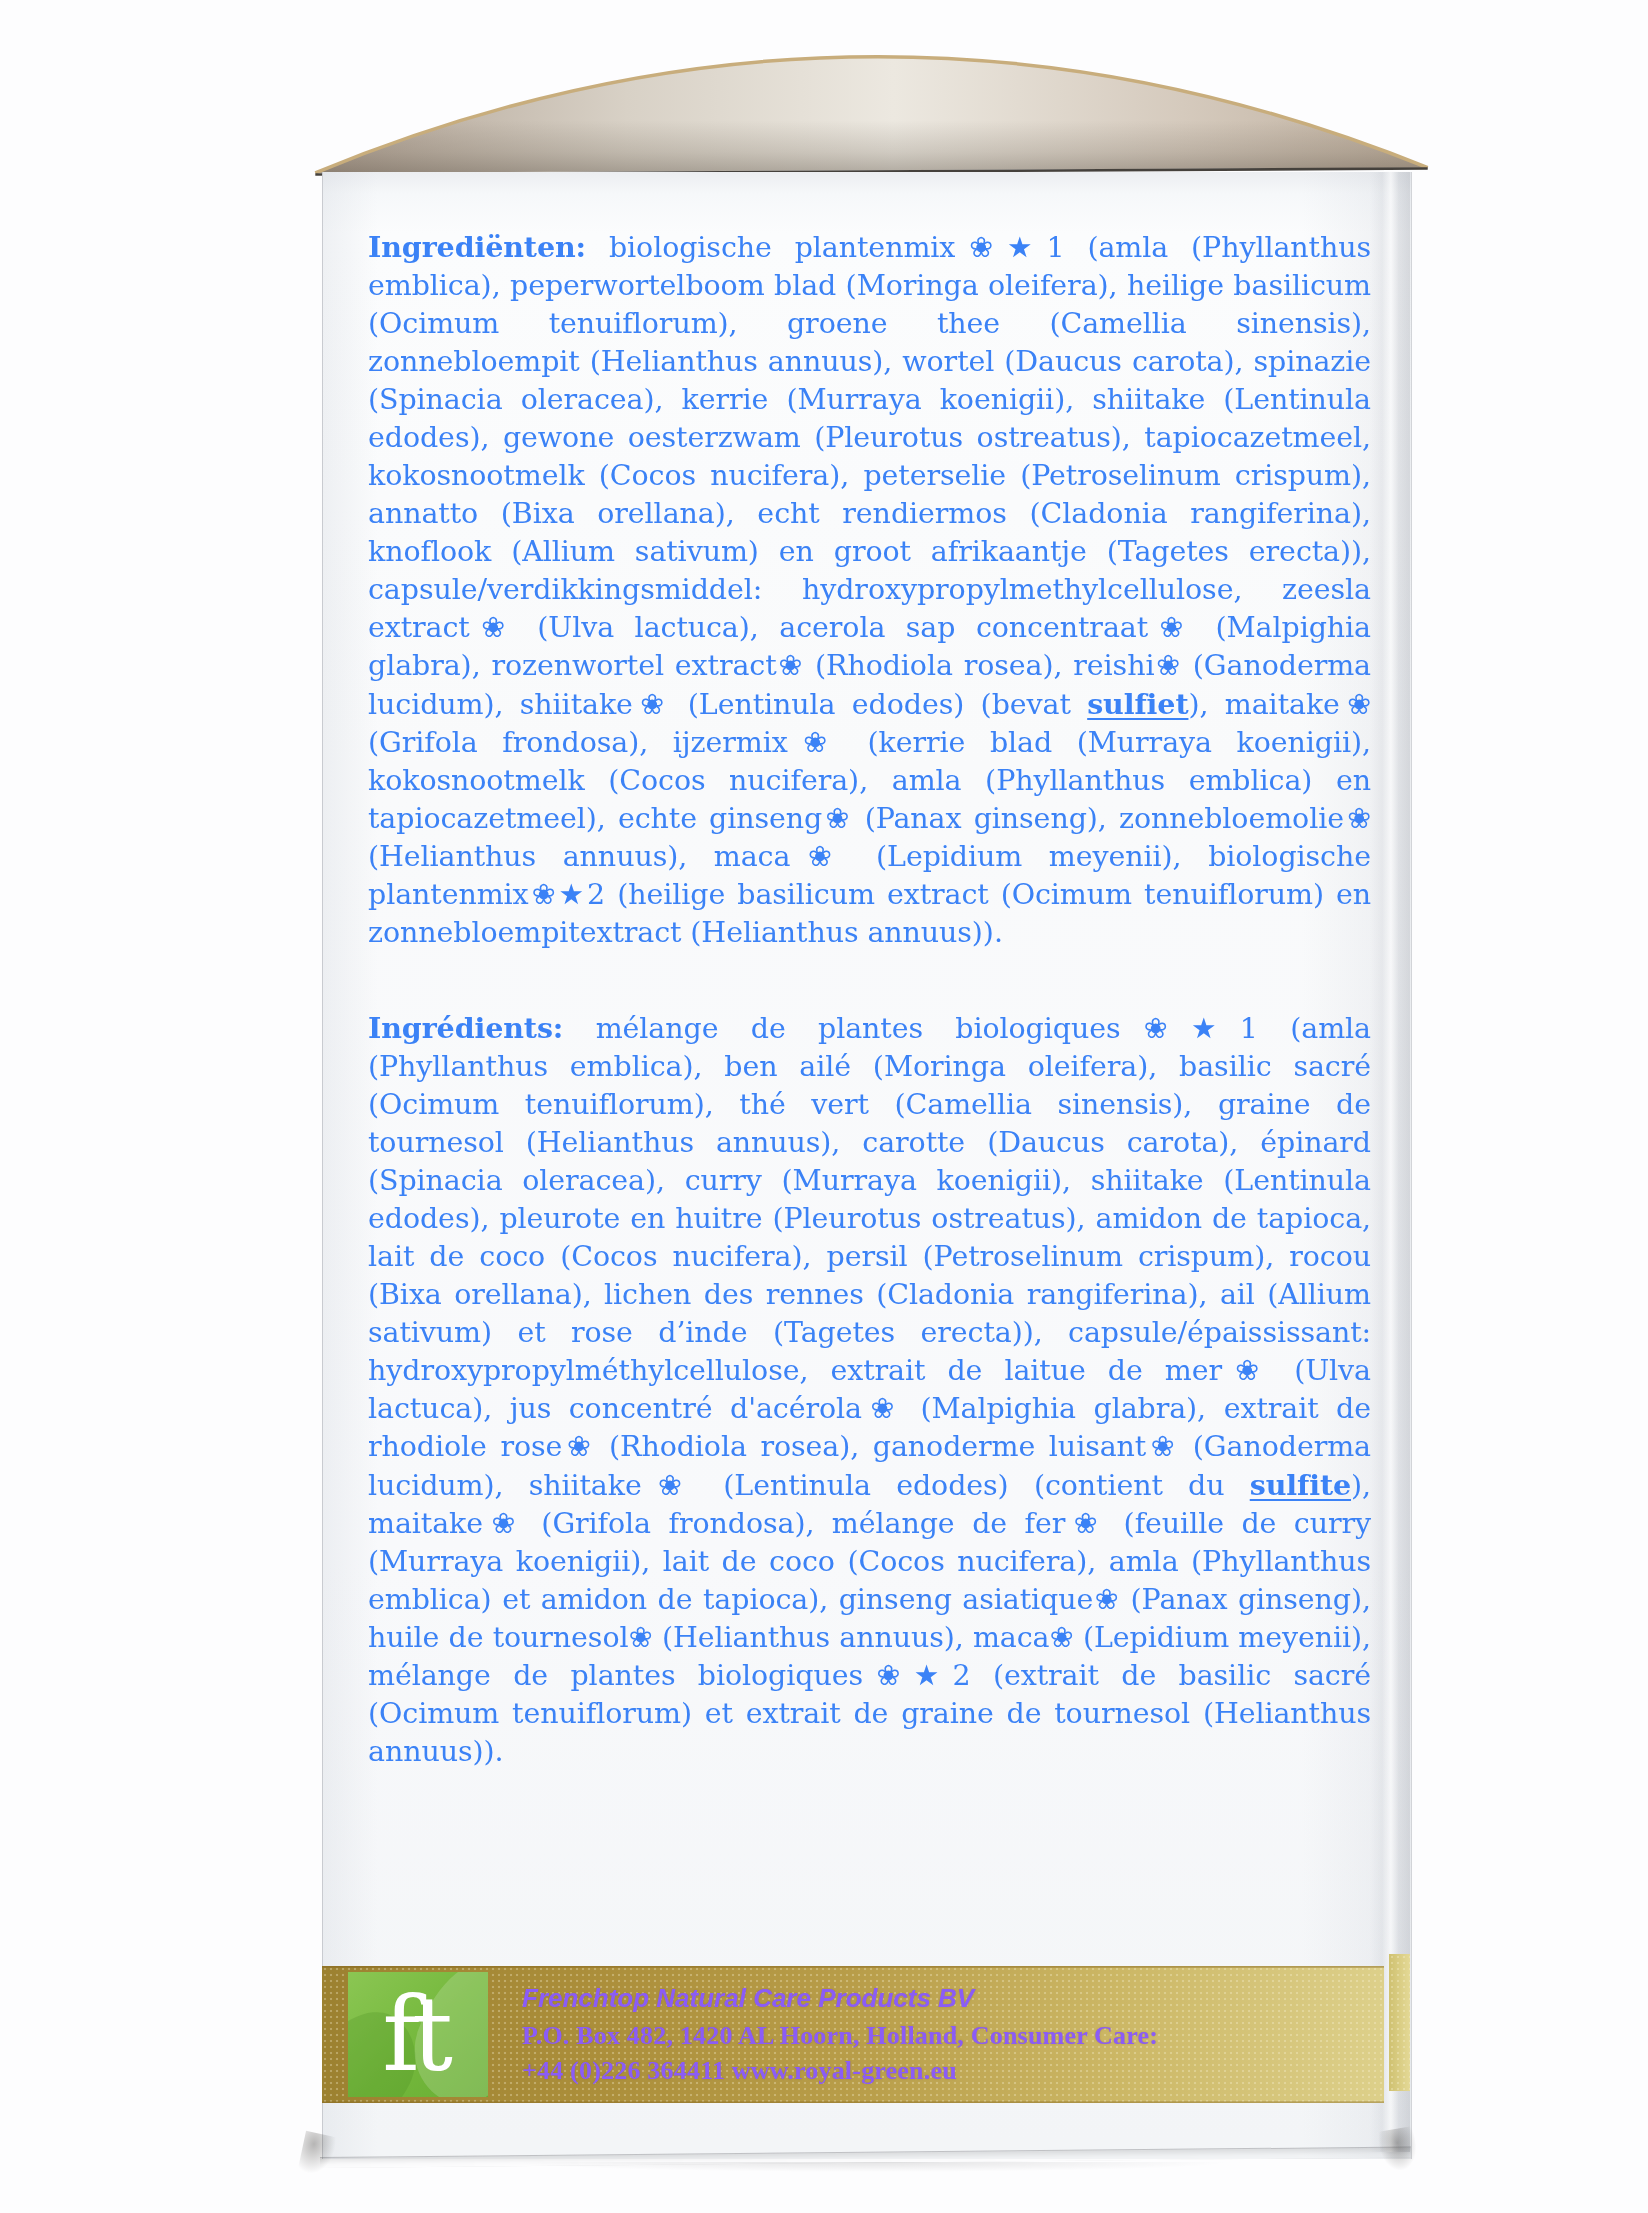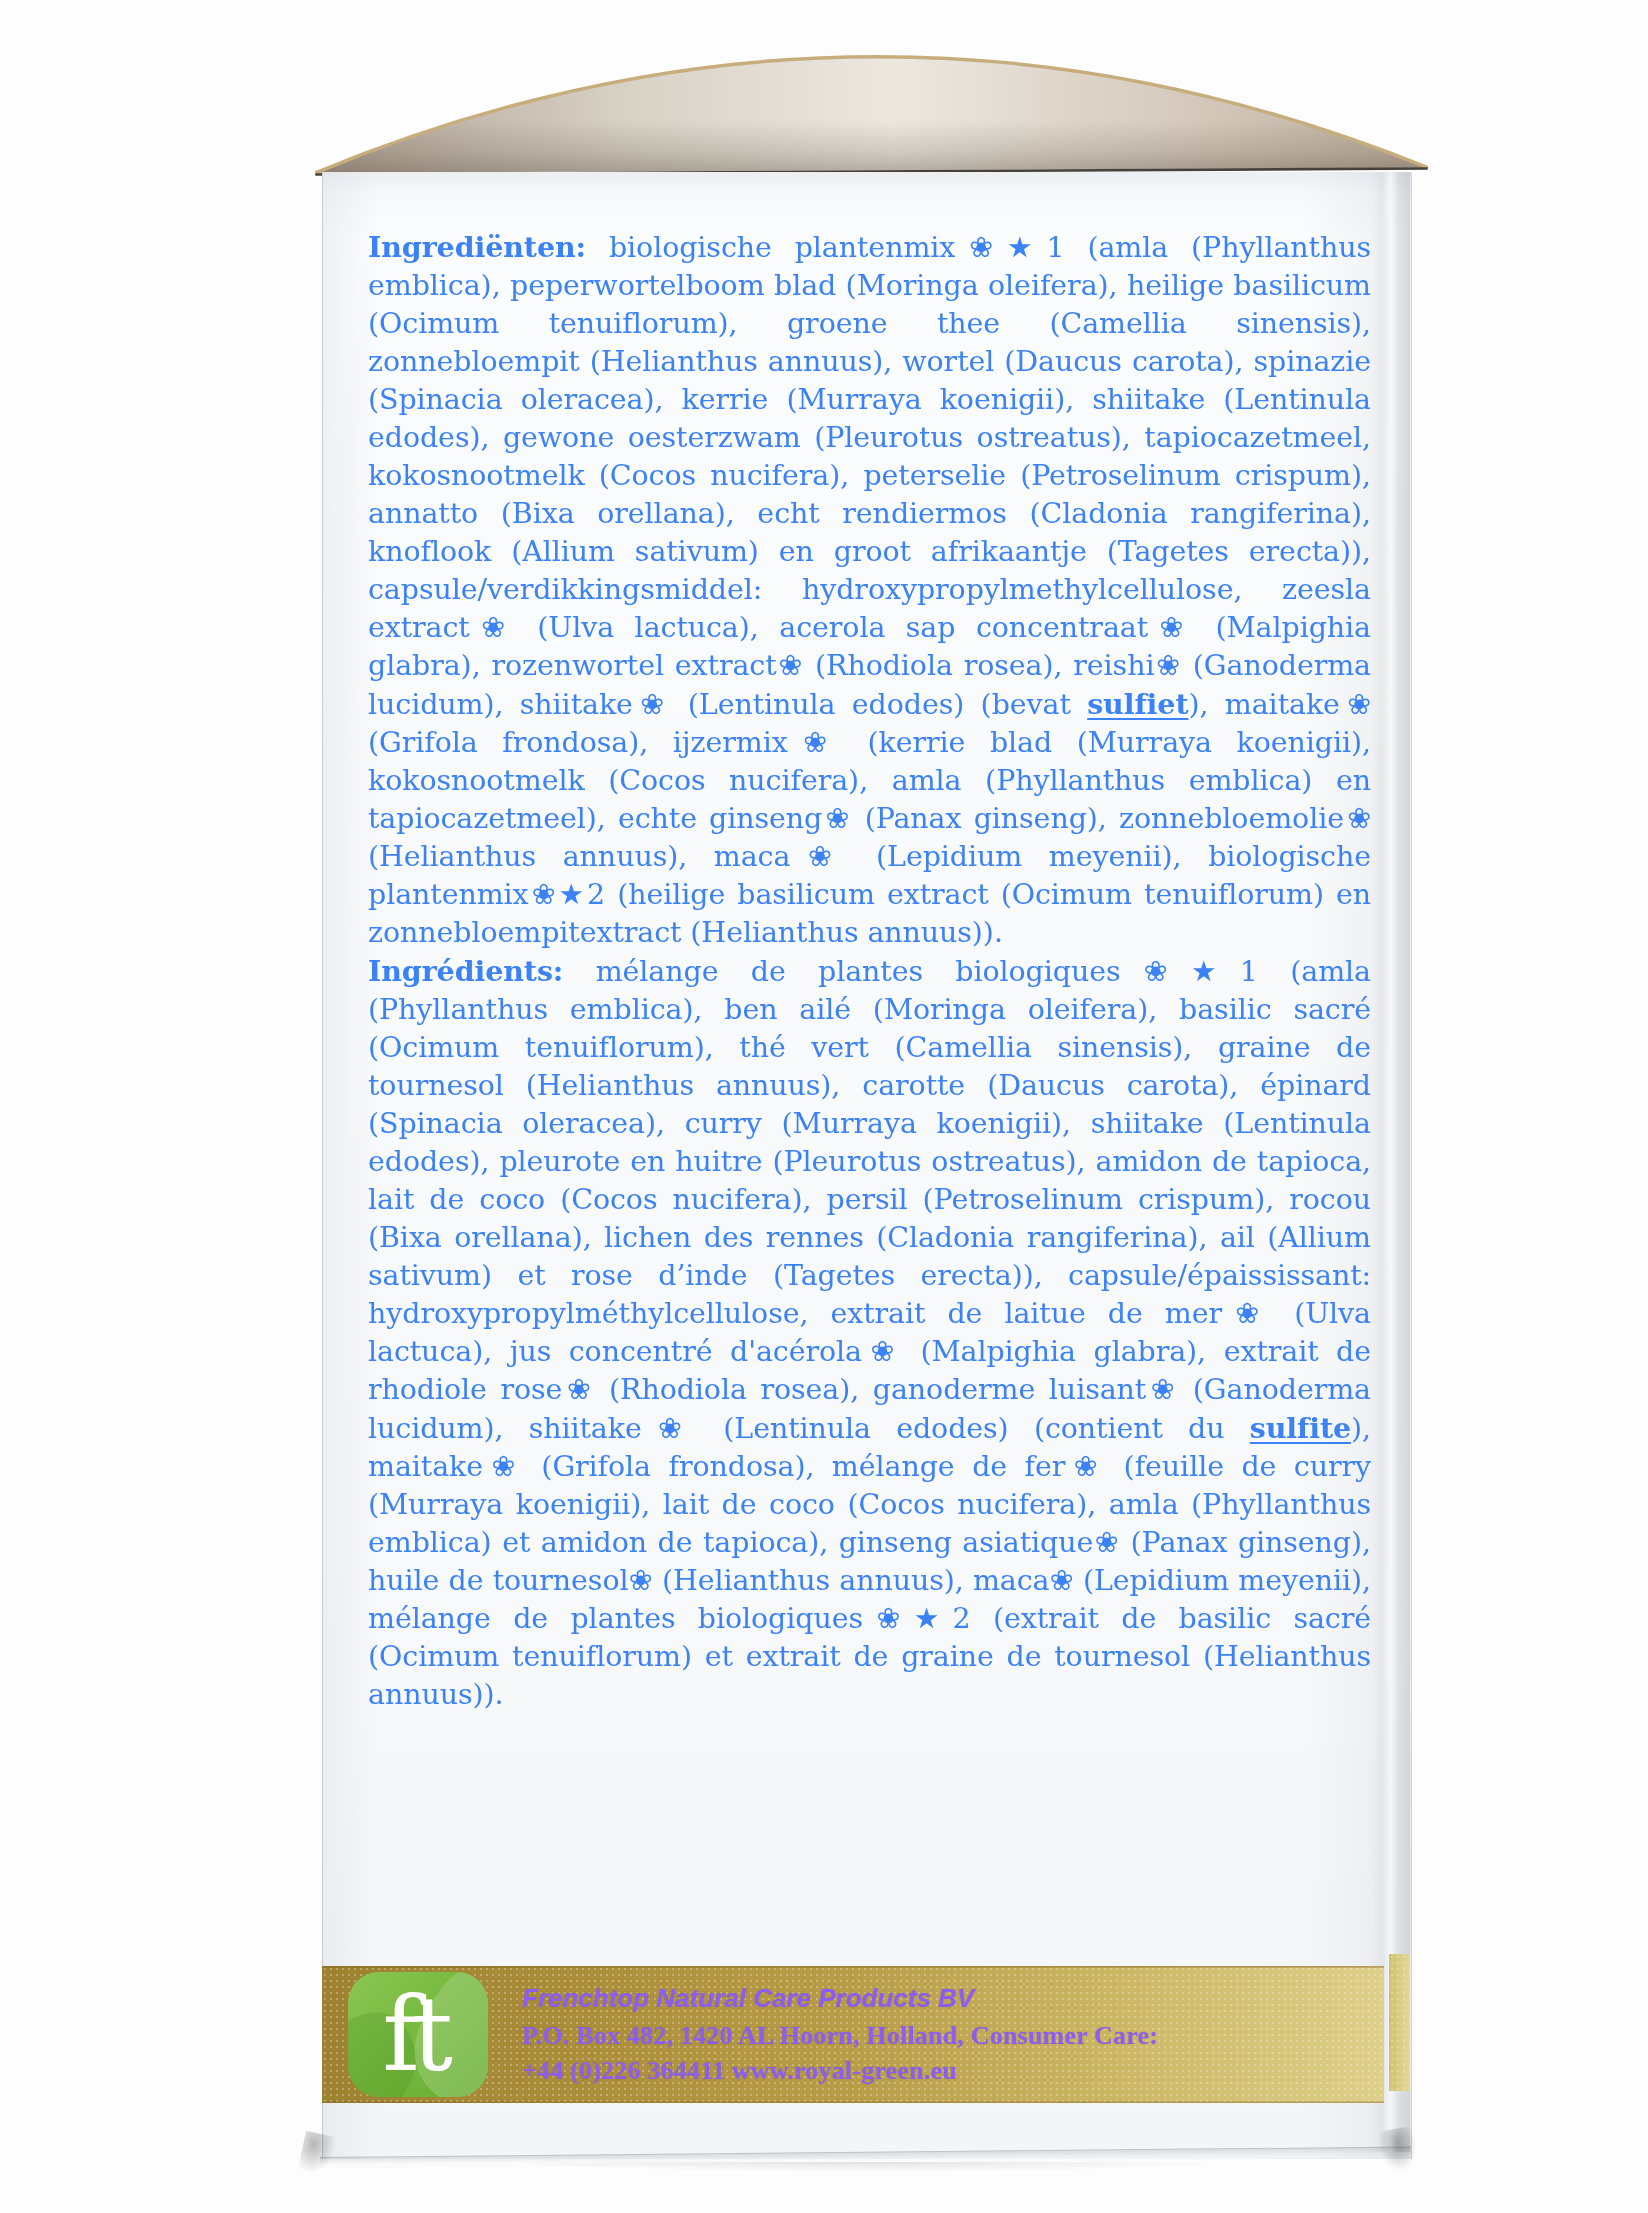--- a/index.html
+++ b/index.html
@@ -23,21 +23,21 @@
   .fold{
     position:absolute;left:1370px;top:172px;width:40px;height:1980px;pointer-events:none;
     background:linear-gradient(90deg,rgba(150,155,165,0) 0,rgba(150,155,165,.10) 30%,rgba(255,255,255,.55) 52%,rgba(140,145,155,.14) 72%,rgba(120,125,135,.20) 100%);
   }
   
   .text-col{position:absolute;left:368px;top:228px;width:1003px;}
   p.ing{
     margin:0;font-size:28.5px;line-height:38px;text-align:justify;
     color:#3b82f6;letter-spacing:-0.1px;
   }
-  p.ing.fr{}
+  p.ing.fr{margin-top:57px;}
   .lbl{font-weight:bold;}
   .allergen{
     font-weight:bold;text-decoration:underline;
     text-decoration-thickness:2.2px;text-underline-offset:4.3px;
   }
   
   .band{
     position:absolute;left:322px;top:1966px;width:1062px;height:137px;
     background-image:
       radial-gradient(rgba(253,248,222,.30) 1px, rgba(253,248,222,0) 1.6px),
@@ -49,21 +49,20 @@
     position:absolute;left:1389px;top:1954px;width:21px;height:137px;
     background-image:
       radial-gradient(rgba(253,248,222,.30) 1px, rgba(253,248,222,0) 1.6px),
       linear-gradient(90deg,#cfc170,#e4d996);
     background-size:6px 6px,100% 100%;
   }
   .logo{
     position:absolute;left:348px;top:1972px;width:140px;height:125px;
     background:linear-gradient(135deg,#8bc653 0%,#74b83c 55%,#67ad33 100%);
     overflow:hidden;
-    border-radius:31px;
   }
   .logo .leaf{
     position:absolute;left:52%;top:-12%;width:78%;height:120%;
     background:rgba(255,255,255,.17);
     border-radius:50% 50% 50% 50%/62% 38% 62% 38%;
     transform:rotate(20deg);
   }
   .logo .leaf2{
     position:absolute;left:-28%;top:28%;width:70%;height:110%;
     background:rgba(70,140,30,.25);

